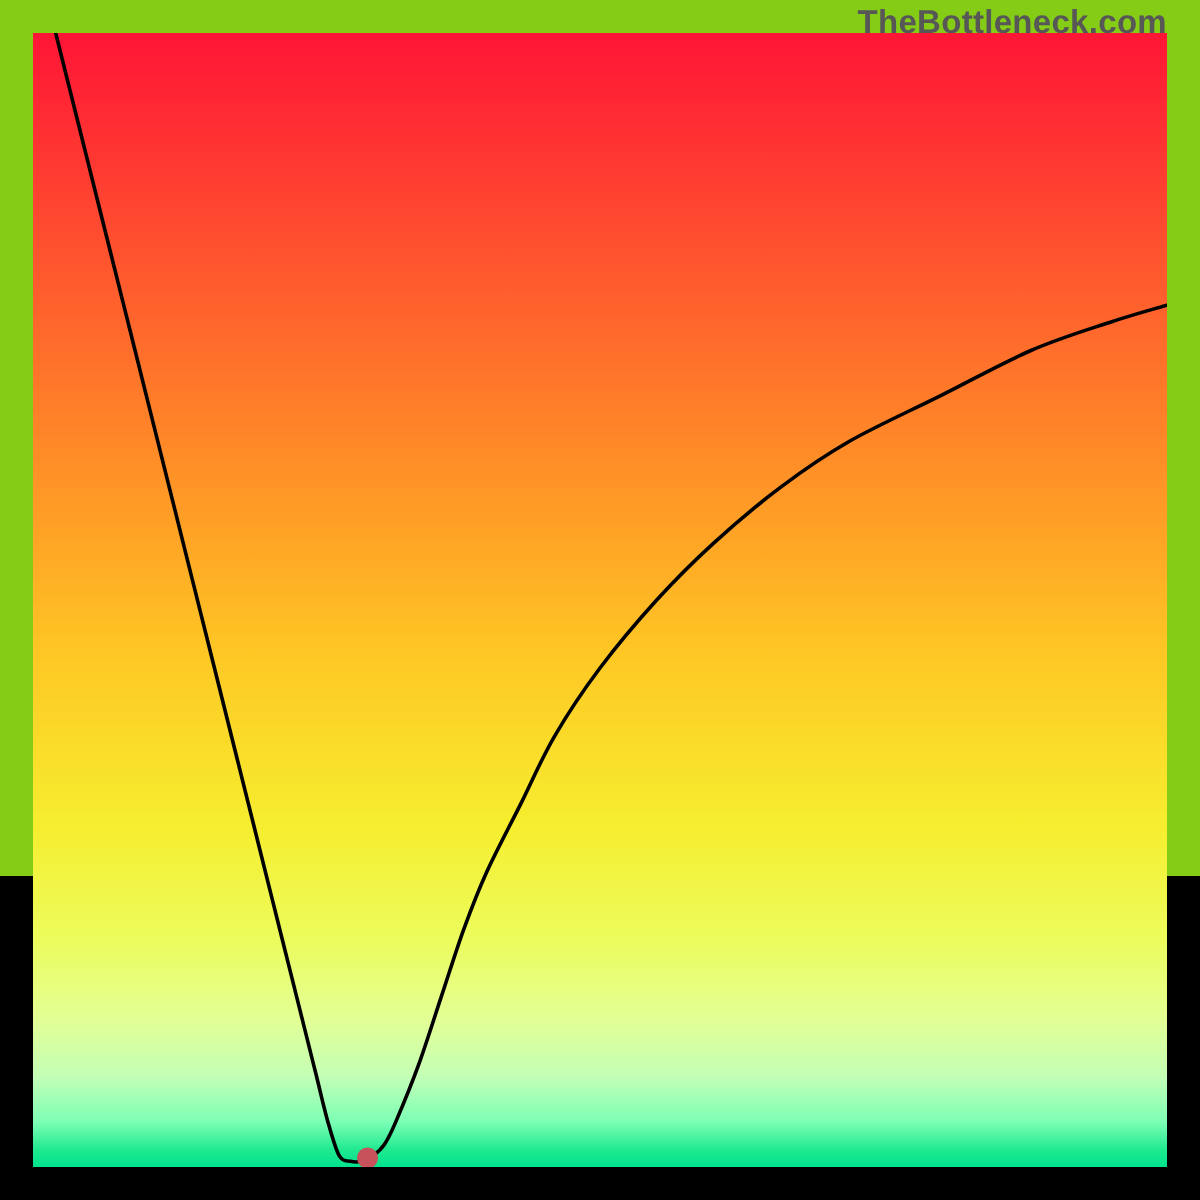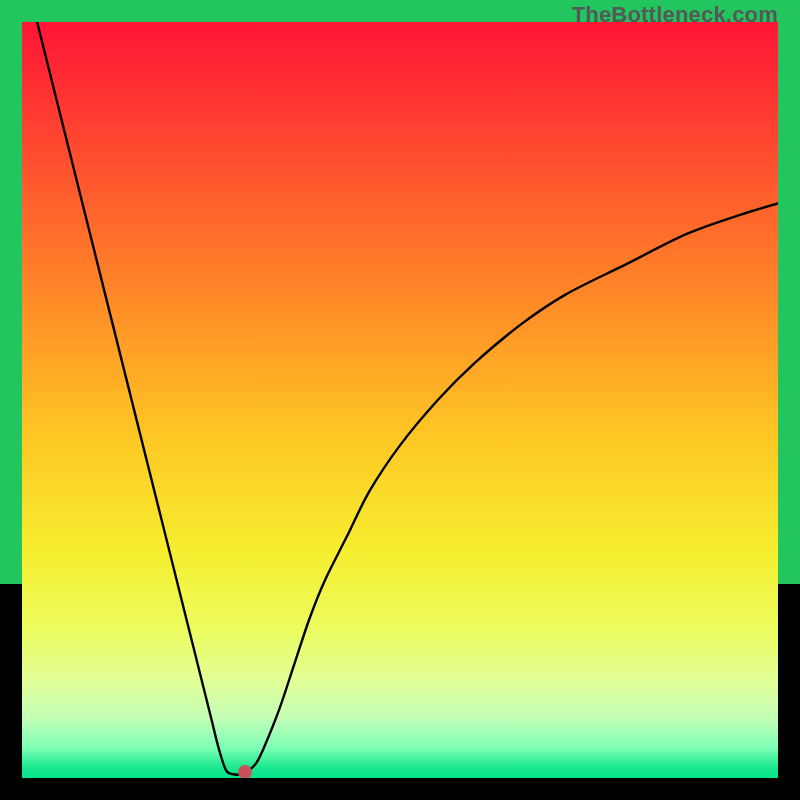--- a/index.html
+++ b/index.html
@@ -7,21 +7,21 @@
     padding: 0;
     width: 800px;
     height: 800px;
     background: #000;
     overflow: hidden;
   }
   .frame {
     position: relative;
     width: 800px;
     height: 584px;
-    background: #22c55e;
+    background: #84cc16;
   }
   .watermark {
     position: absolute;
     top: 2px;
     right: 22px;
     font-family: Arial, Helvetica, sans-serif;
     font-size: 22px;
     font-weight: 600;
     color: #575757;
     letter-spacing: 0.2px;

